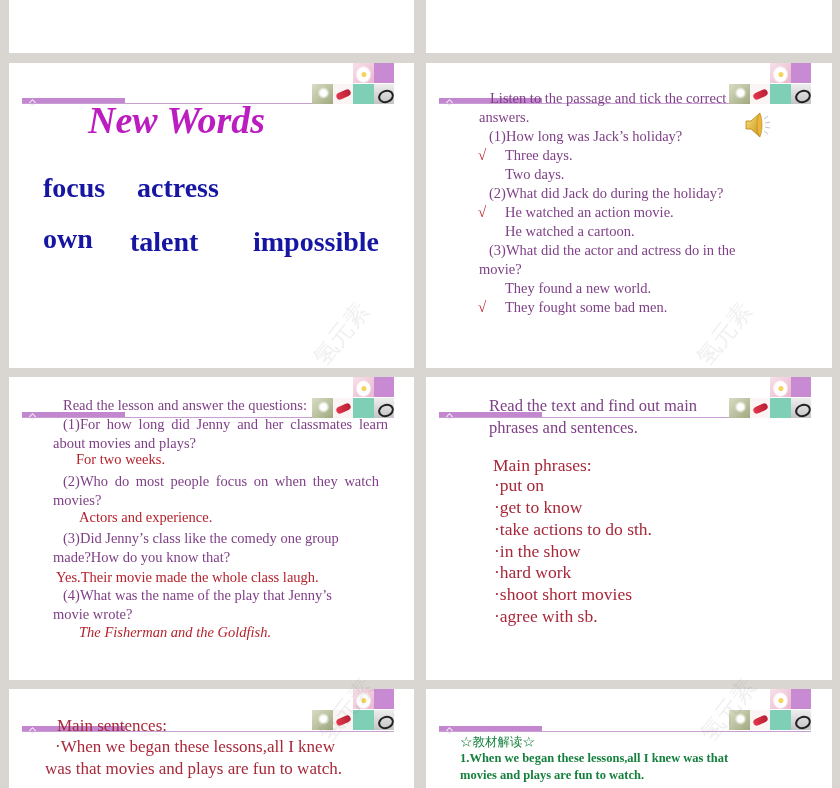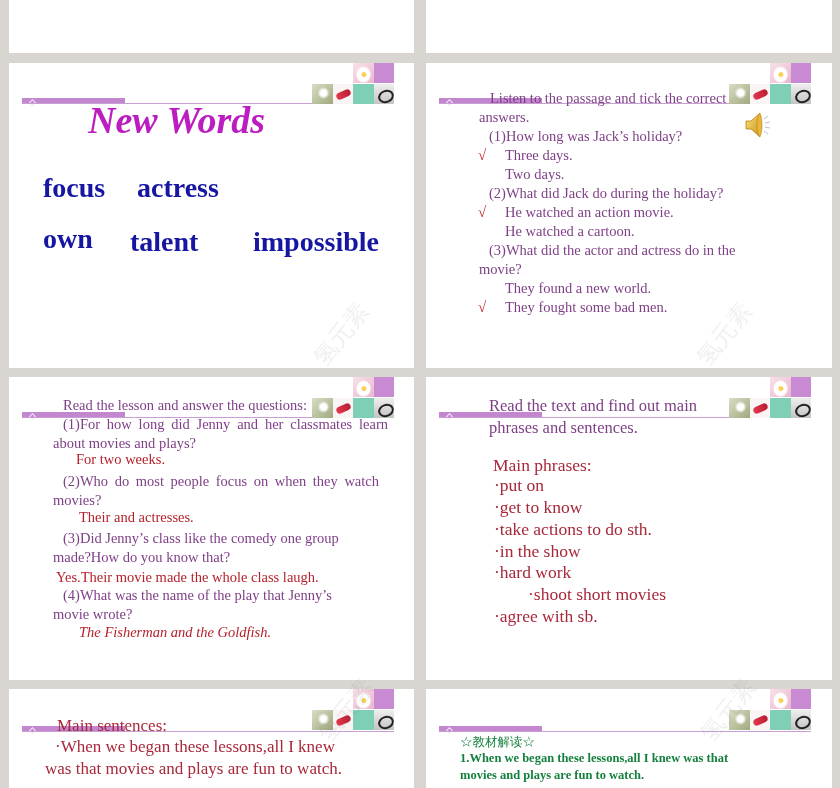--- a/index.html
+++ b/index.html
@@ -163,21 +163,21 @@
   <div class="rule"></div>
 
   <div class="ln t145 purple" style="left:54px; top:19px;">Read the lesson and answer the questions:</div>
 
   <div class="ln t145 purple just" style="left:54px; top:38px; width:325px;">(1)For how long did Jenny and her classmates learn</div>
   <div class="ln t145 purple" style="left:44px; top:57px;">about movies and plays?</div>
   <div class="ln t145 red" style="left:67px; top:73px;">For two weeks.</div>
 
   <div class="ln t145 purple just" style="left:54px; top:95px; width:316px;">(2)Who do most people focus on when they watch</div>
   <div class="ln t145 purple" style="left:44px; top:114px;">movies?</div>
-  <div class="ln t145 red" style="left:70px; top:131px;">Their and actresses.</div>
+  <div class="ln t145 red" style="left:70px; top:131px;">Actors and experience.</div>
 
   <div class="ln t145 purple" style="left:54px; top:152px;">(3)Did Jenny’s class like the comedy one group</div>
   <div class="ln t145 purple" style="left:44px; top:171px;">made?How do you know that?</div>
   <div class="ln t145 red" style="left:47px; top:191px;">Yes.Their movie made the whole class laugh.</div>
 
   <div class="ln t145 purple" style="left:54px; top:209px;">(4)What was the name of the play that Jenny’s</div>
   <div class="ln t145 purple" style="left:44px; top:228px;">movie wrote?</div>
   <div class="ln t145 red italic" style="left:70px; top:246px;">The Fisherman and the Goldfish.</div>
 </div>
 
@@ -197,21 +197,21 @@
 
   <div class="ln t165 purple" style="left:63px; top:18px;">Read the text and find out main</div>
   <div class="ln t165 purple" style="left:63px; top:40px;">phrases and sentences.</div>
 
   <div class="ln t175 crimson" style="left:67px; top:77px;">Main phrases:</div>
   <div class="ln t175 crimson" style="left:68px; top:97px;">·put on</div>
   <div class="ln t175 crimson" style="left:68px; top:119px;">·get to know</div>
   <div class="ln t175 crimson" style="left:68px; top:141px;">·take actions to do sth.</div>
   <div class="ln t175 crimson" style="left:68px; top:163px;">·in the show</div>
   <div class="ln t175 crimson" style="left:68px; top:184px;">·hard work</div>
-  <div class="ln t175 crimson" style="left:68px; top:206px;margin-left:34px;">·shoot short movies</div>
+  <div class="ln t175 crimson" style="left:68px; top:206px;">·shoot short movies</div>
   <div class="ln t175 crimson" style="left:68px; top:228px;">·agree with sb.</div>
 </div>
 
 <div class="slide col-l row4">
   <div class="decor">
     <div class="sq flower"></div>
     <div class="sq purple"></div>
     <div class="sq photo"></div>
     <div class="sq lipstick"></div>
     <div class="sq teal"></div>

